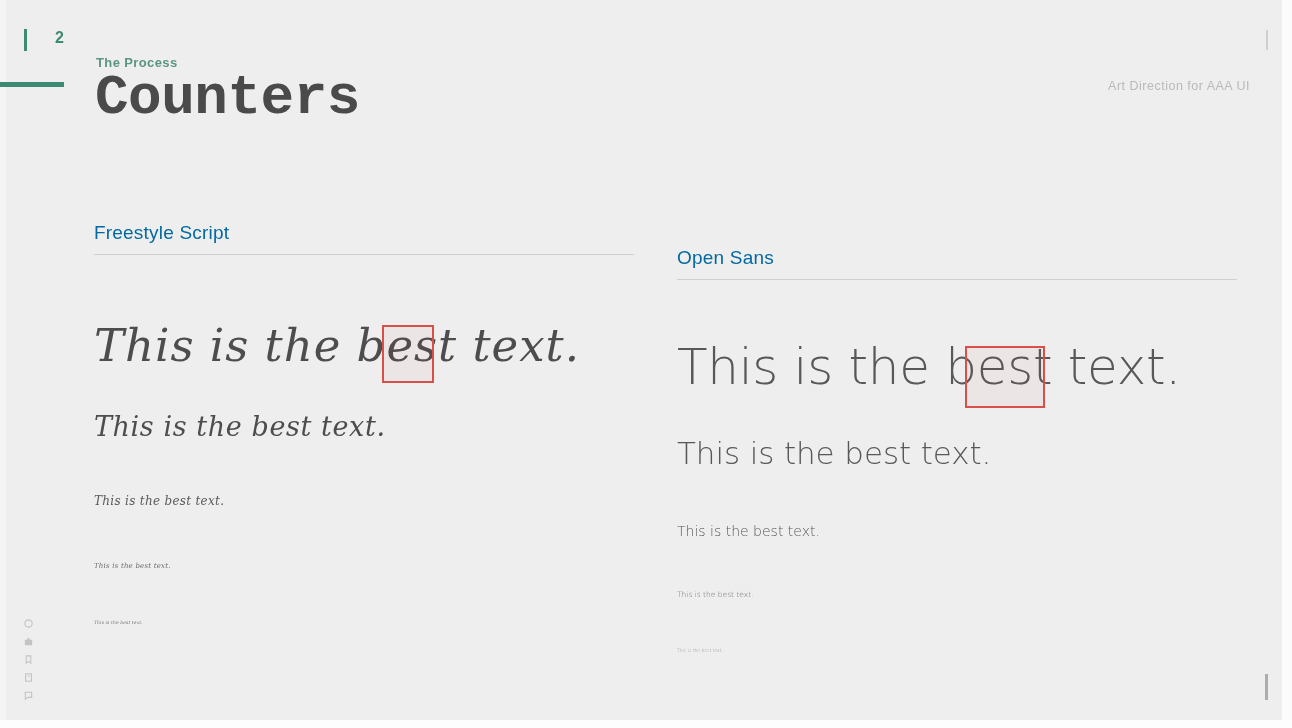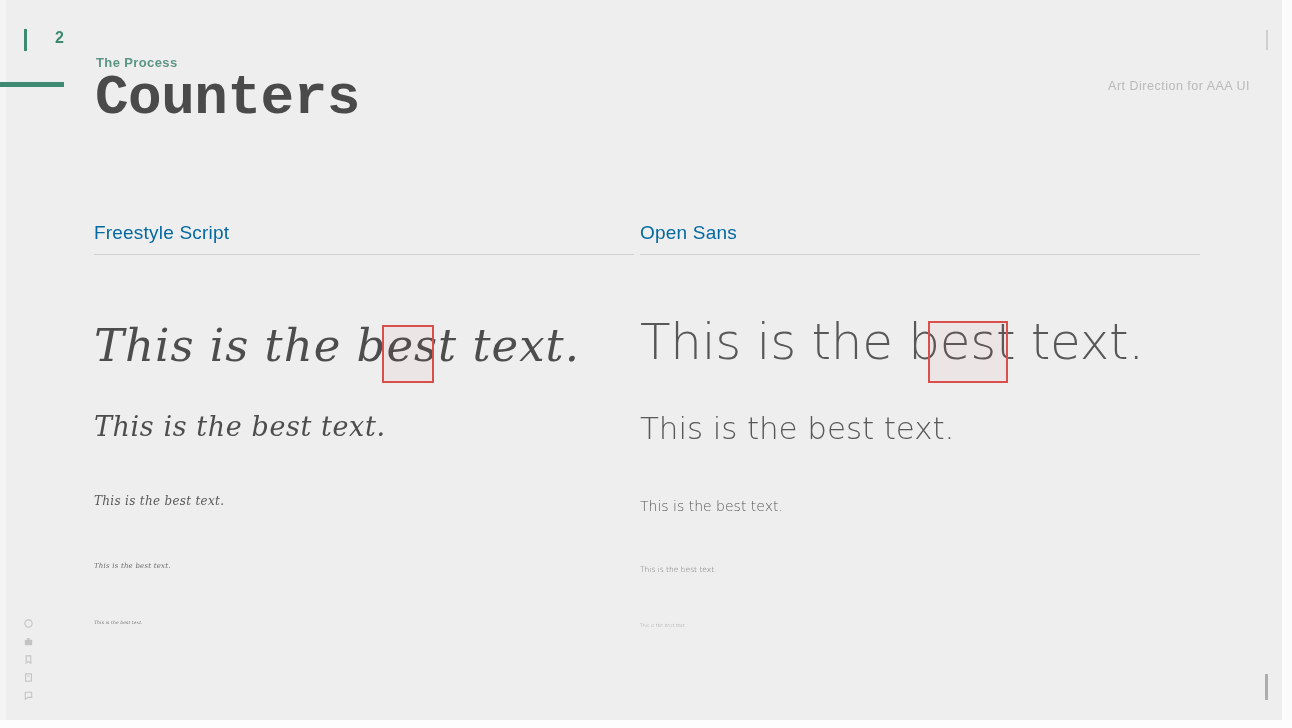--- a/index.html
+++ b/index.html
@@ -127,21 +127,21 @@
     left: 0;
     top: 222px;
     width: 1292px;
   }
 
   .column {
     position: absolute;
     top: 0;
   }
   .column.left  { left: 94px;  width: 540px; }
-  .column.right { left: 640px; width: 560px; }
+  .column.right { left: 677px; width: 560px; margin-top: 25px; }
 
   .col-head {
     font-size: 19px;
     color: #0369a1;
     font-weight: normal;
     letter-spacing: .2px;
     padding-bottom: 10px;
   }
 
   .col-rule {

